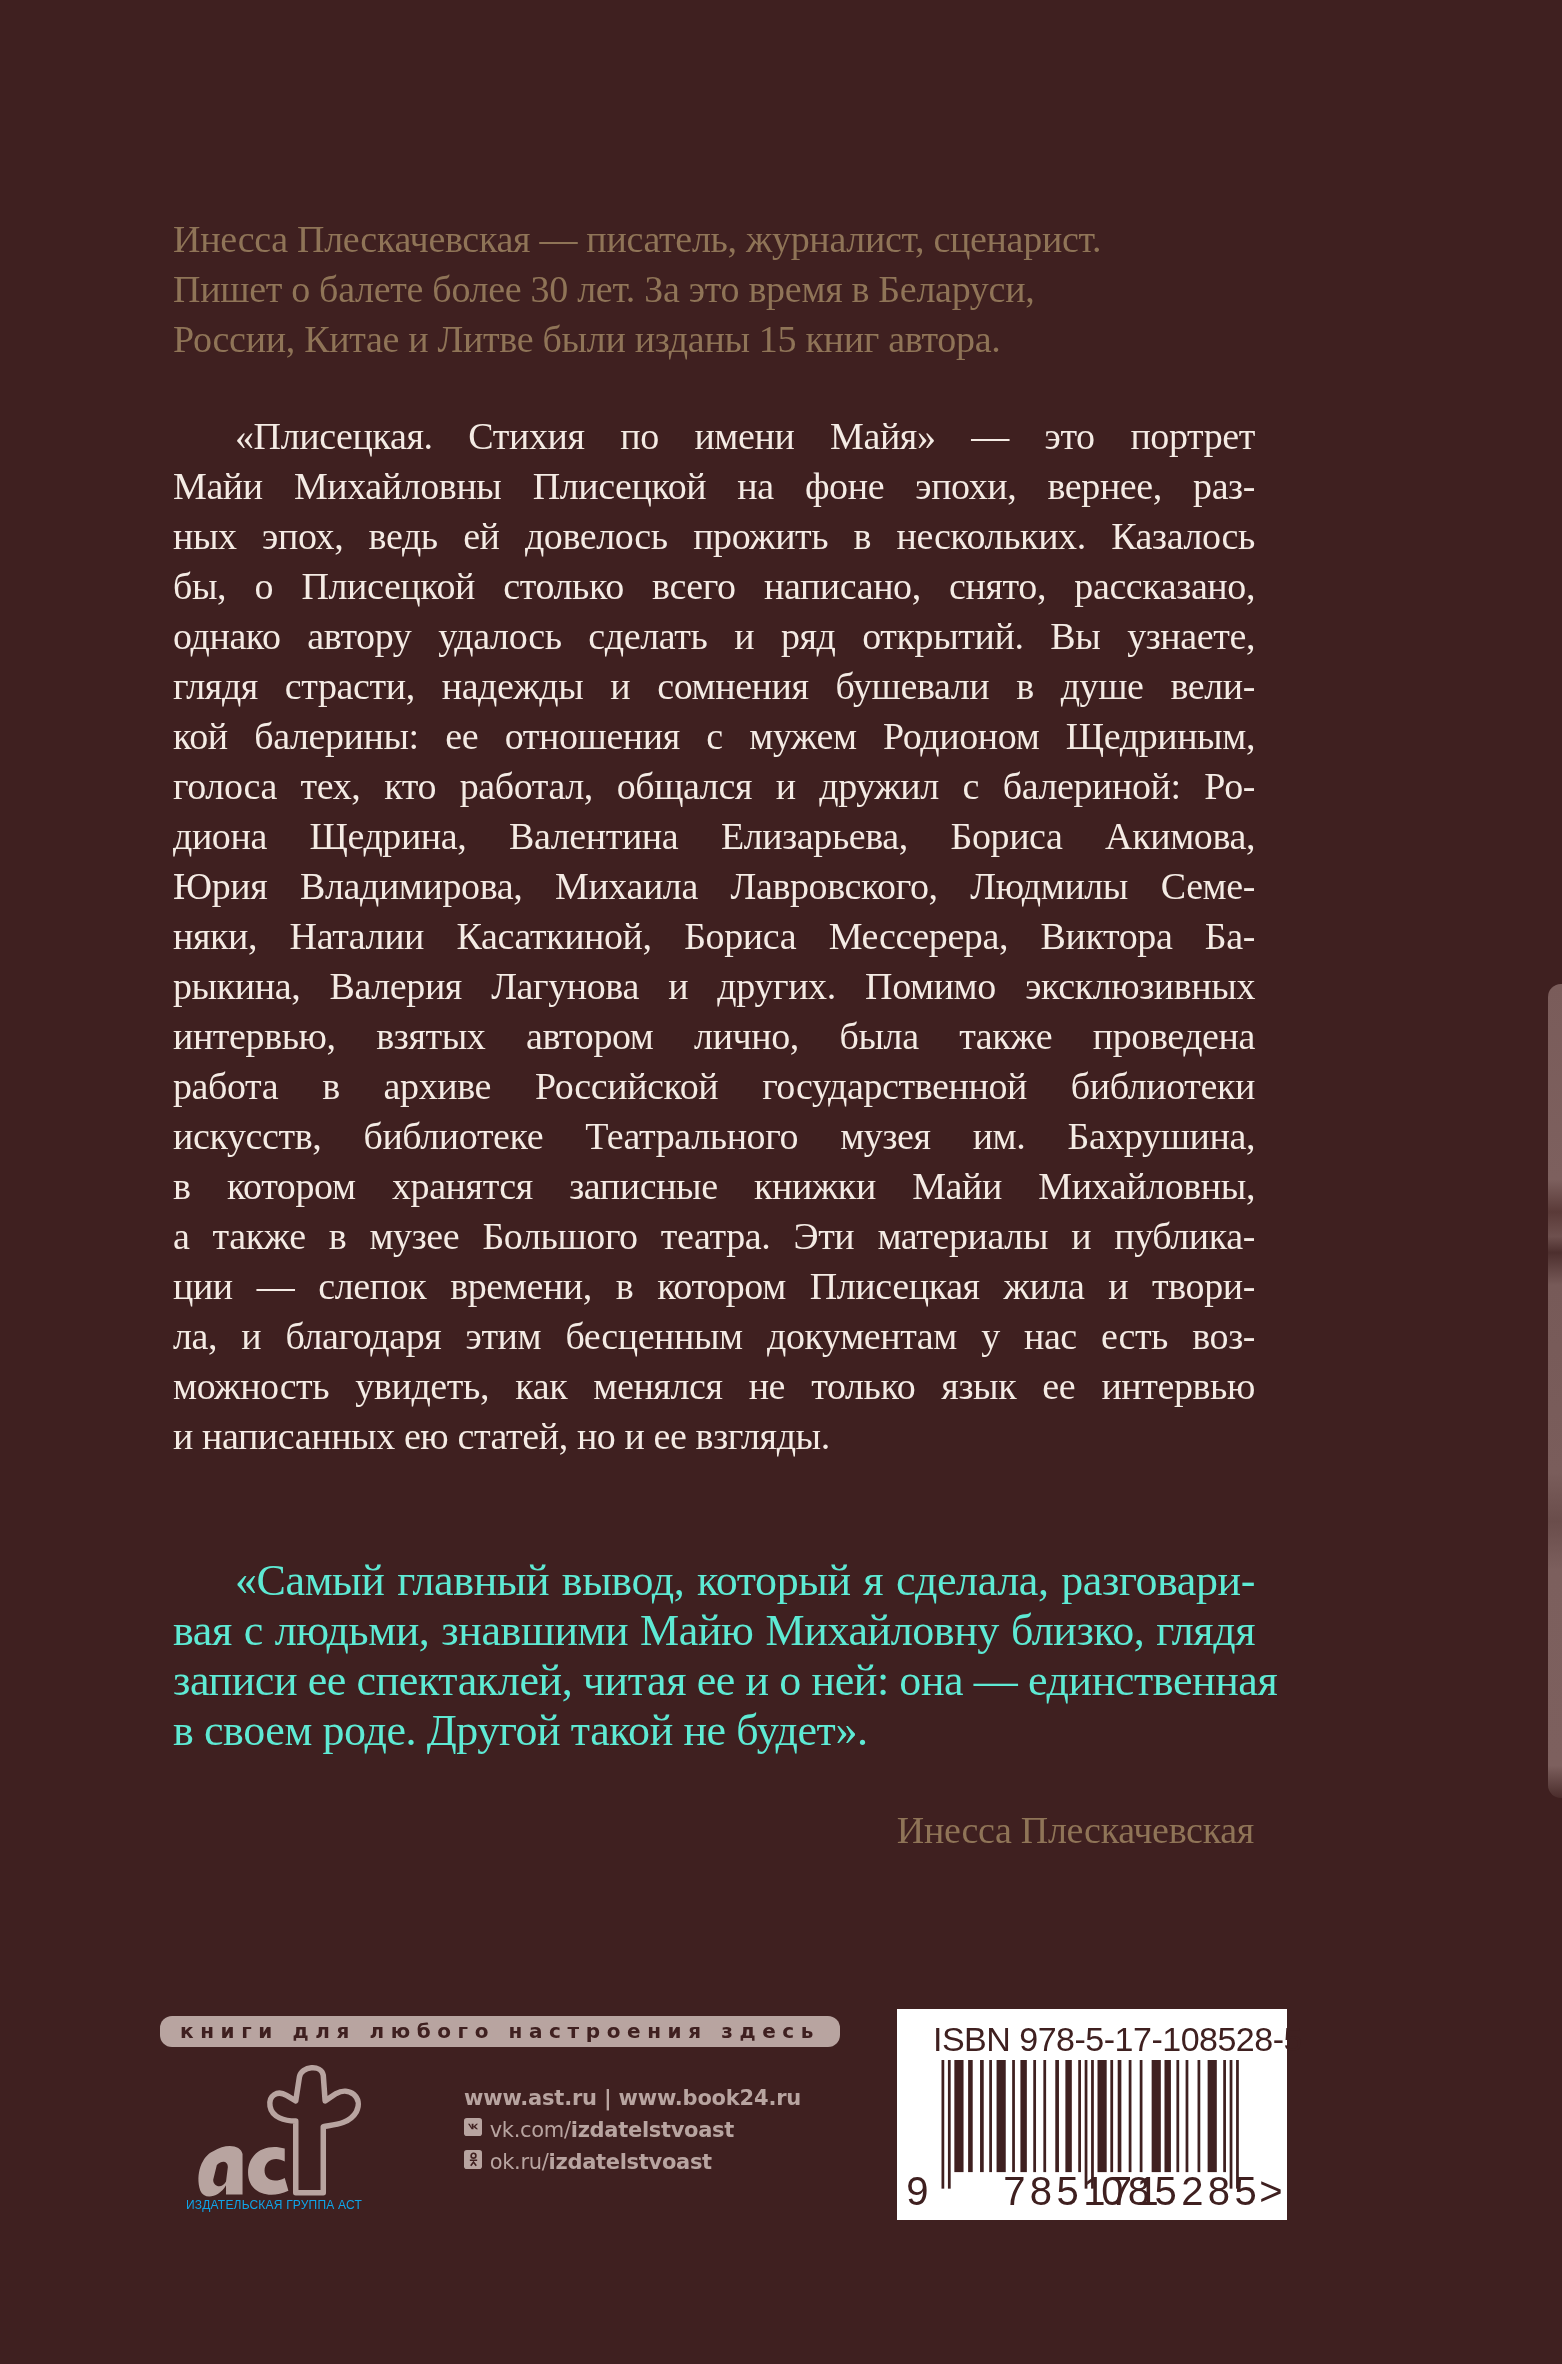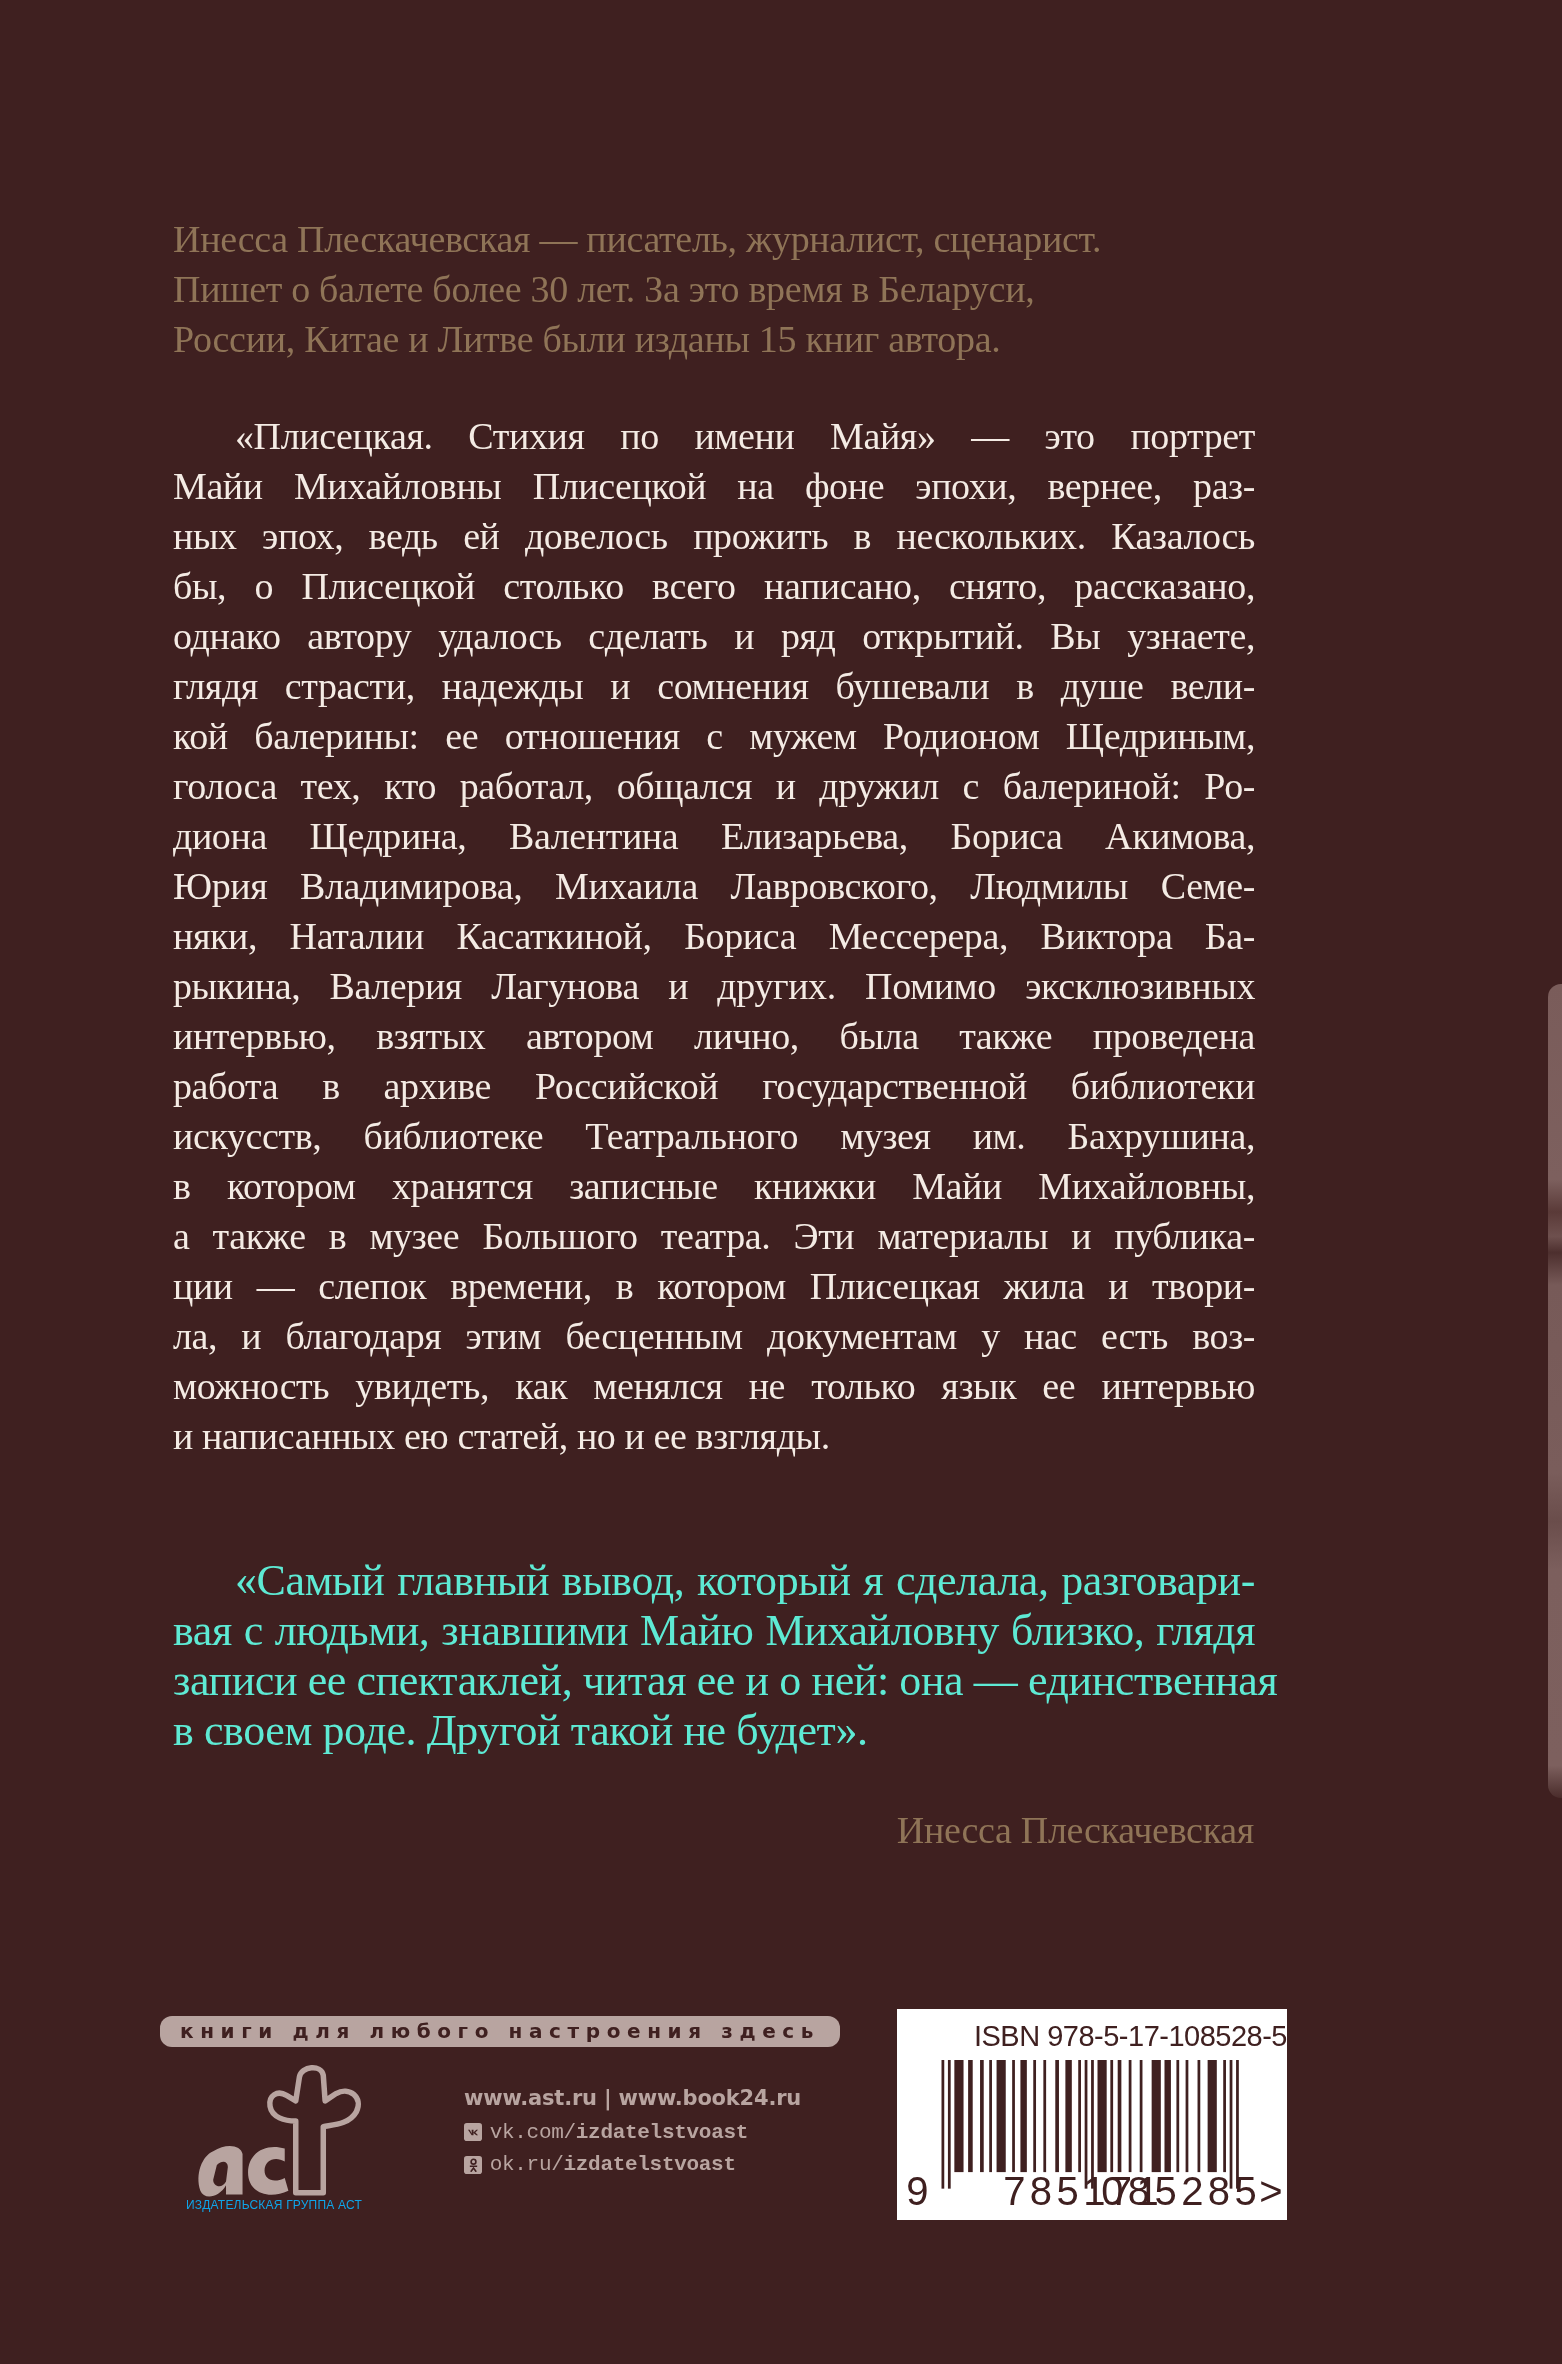--- a/index.html
+++ b/index.html
@@ -127,27 +127,25 @@
     .links .sites {
       font-size: 21px;
       font-weight: bold;
       white-space: nowrap;
       letter-spacing: -0.2px;
       height: 31px;
       line-height: 31px;
     }
     .links .social {
       display: flex;
-      align-items: center;
       height: 29px;
       margin-top: 3.7px;
       font-size: 21px;
       white-space: nowrap;
       letter-spacing: -0.3px;
-      font-family: Liberation Mono, monospace;
     }
     .links .social:first-of-type { margin-top: 0; }
     .links .social b { font-weight: bold; }
     .social-icon {
       width: 18.4px;
       height: 18.4px;
       background: #b8a4a0;
       border-radius: 2.8px;
       margin-right: 7.3px;
       display: inline-flex;
@@ -164,21 +162,21 @@
       width: 390px;
       height: 211px;
       background: #ffffff;
     }
     .isbn-label {
       position: absolute;
       left: 0; right: 0;
       top: 11px;
       text-align: right;
       font-family: "Liberation Sans", "DejaVu Sans", sans-serif;
-      font-size: 29px;
+      font-size: 34px;
       color: #3f2020;
       letter-spacing: -0.5px;
       white-space: nowrap;
       padding-left: 36px;
     }
     .bars {
       position: absolute;
       left: 39px;
       top: 51px;
       width: 312px;

